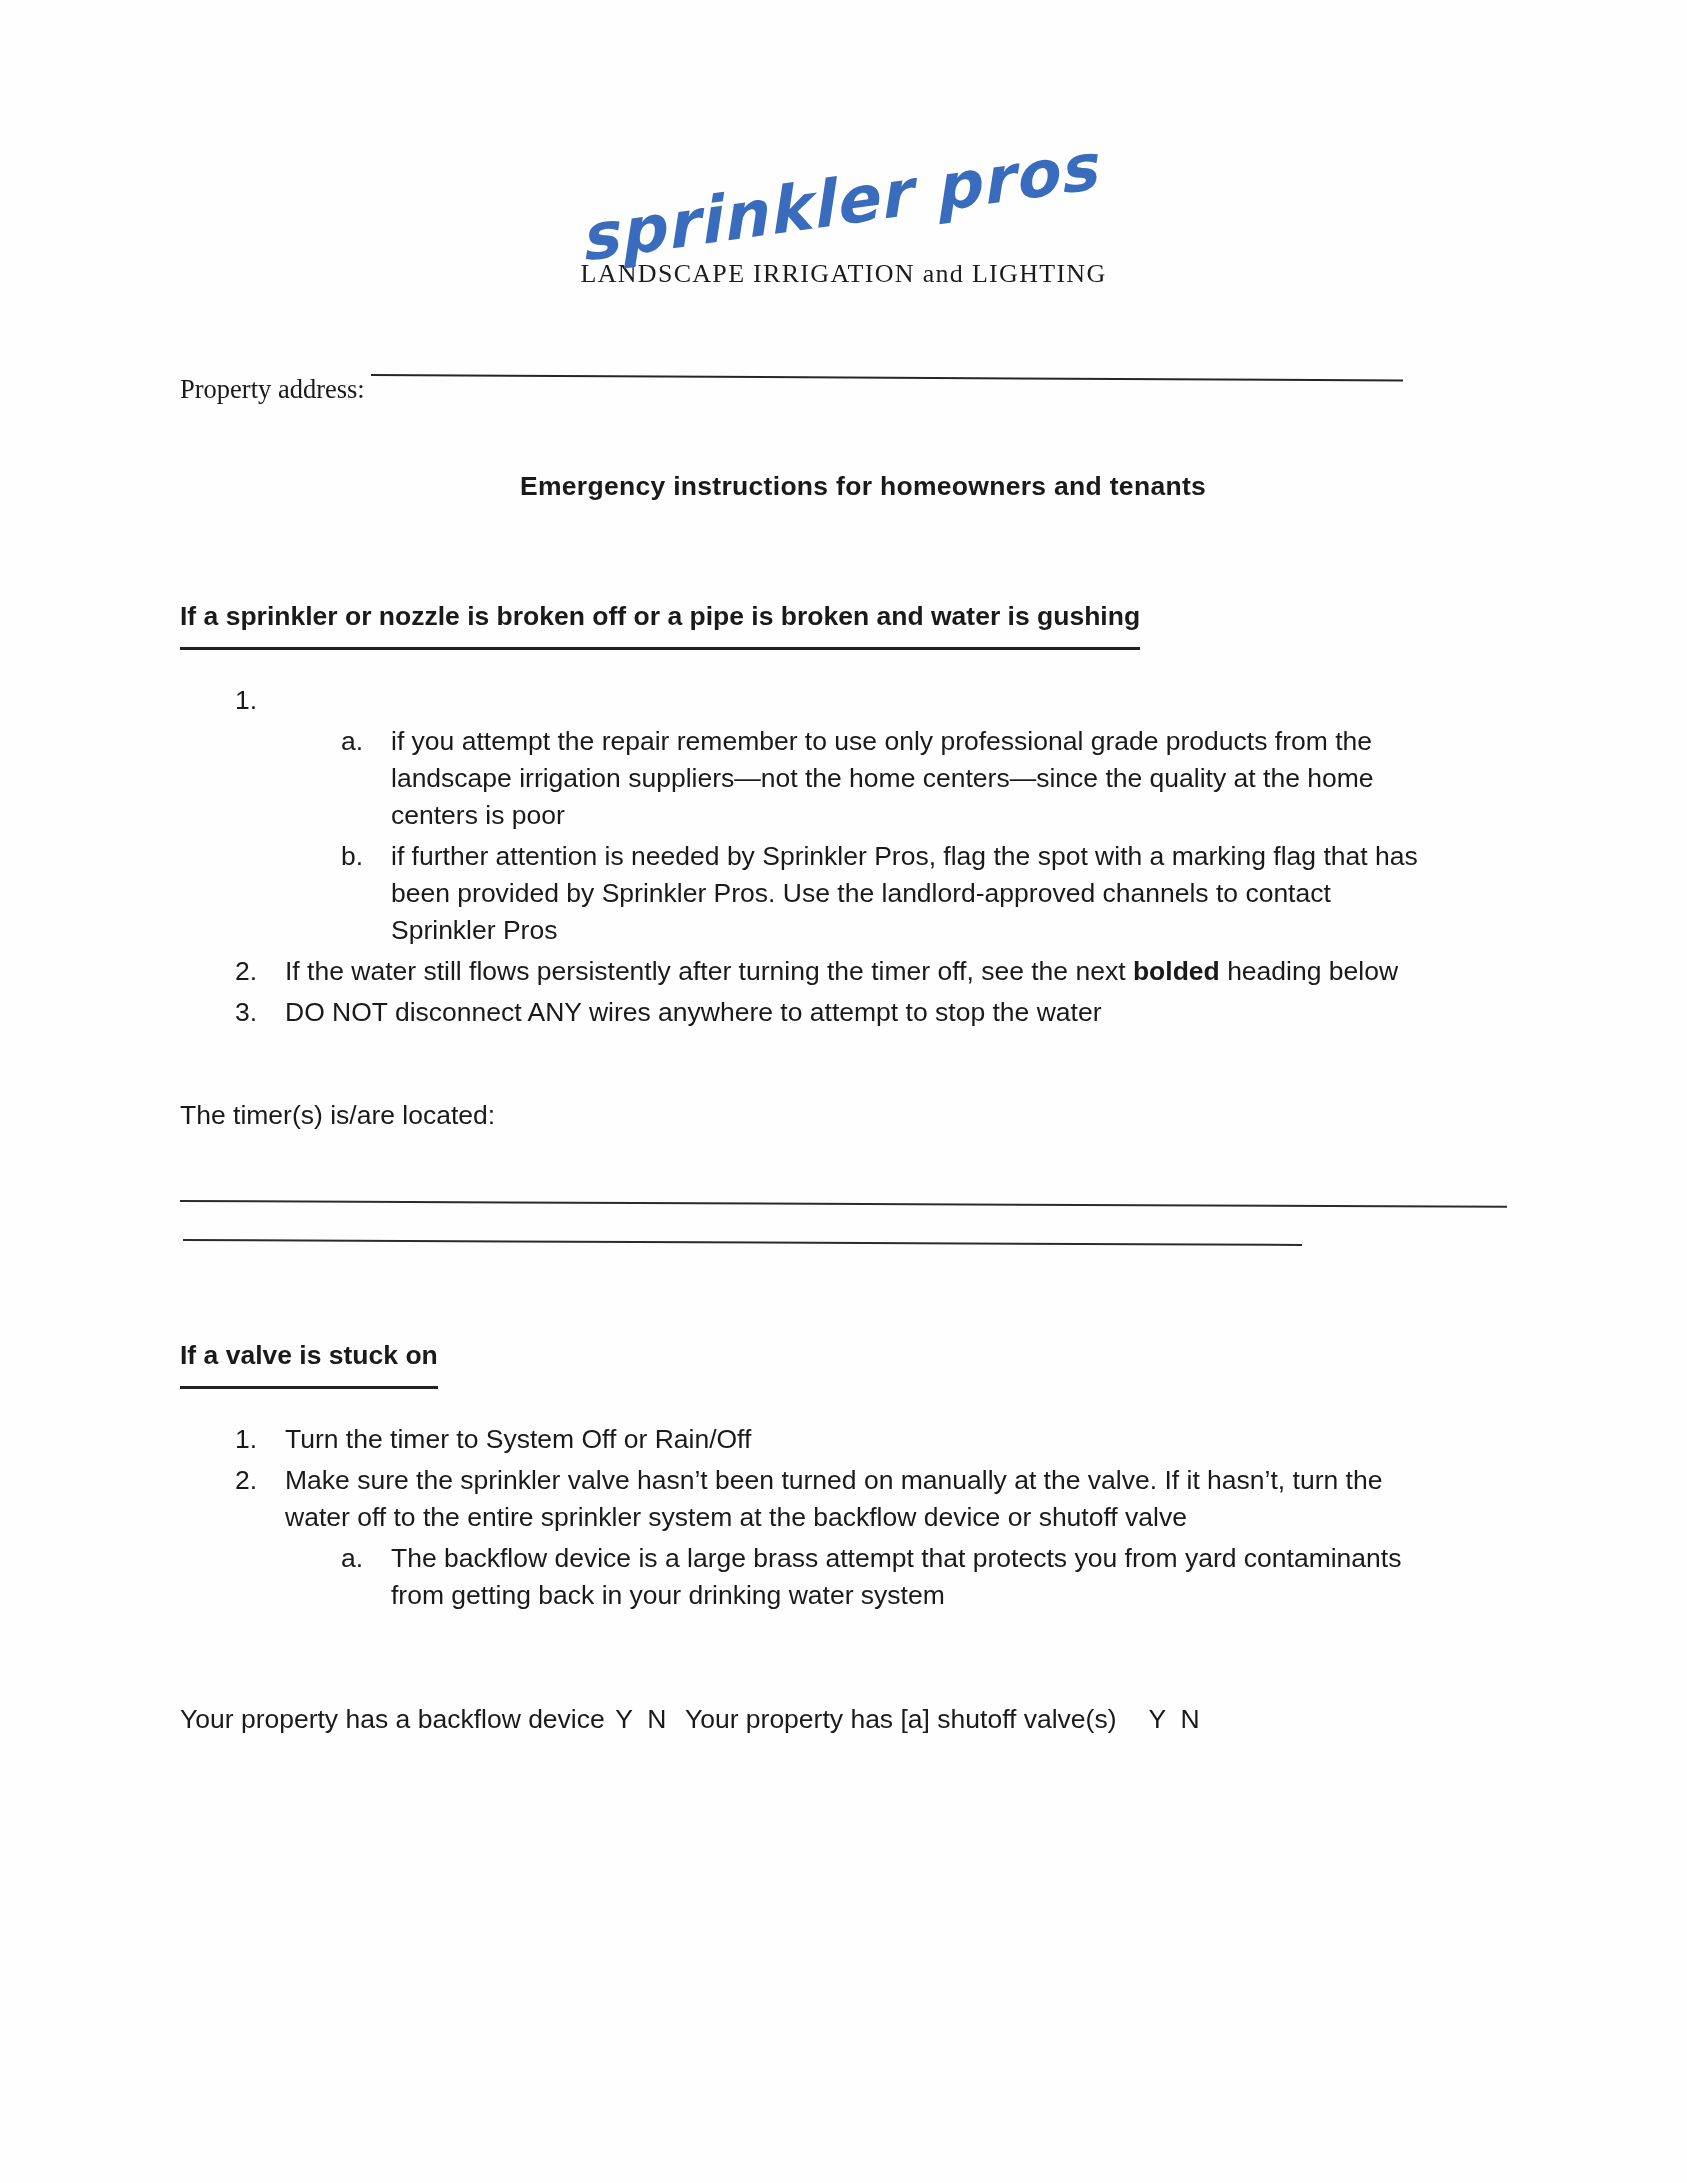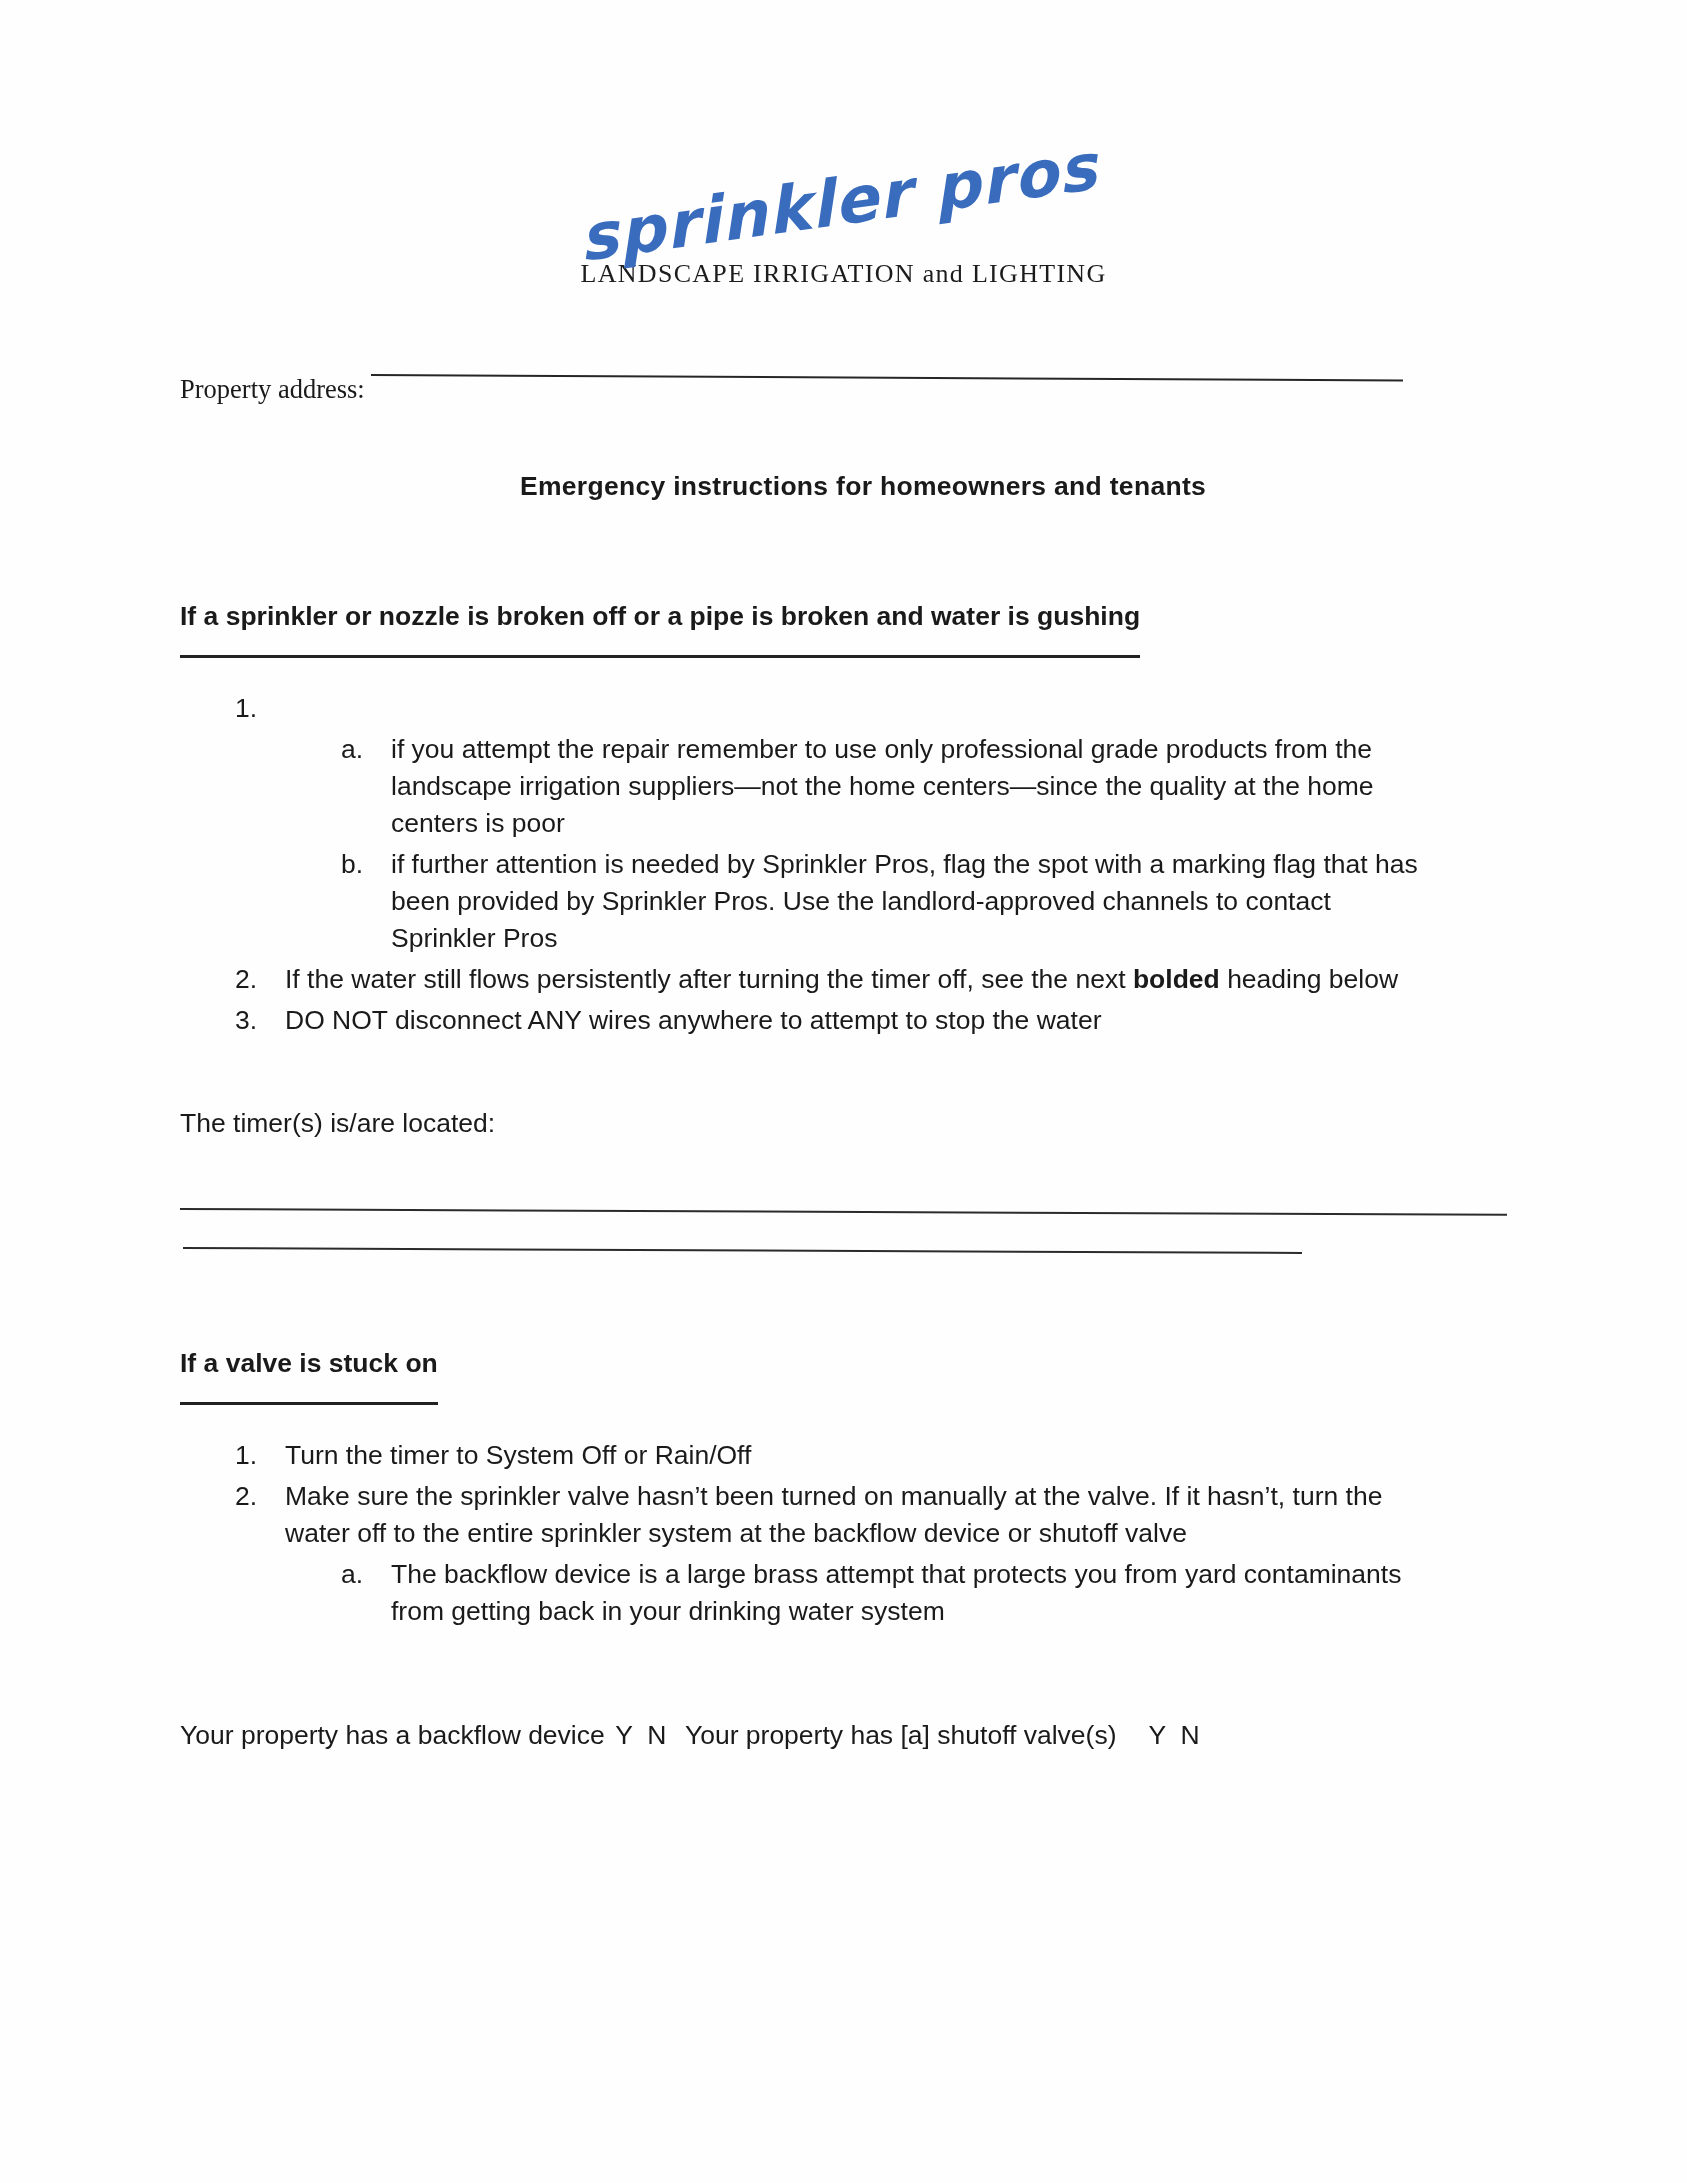--- a/index.html
+++ b/index.html
@@ -54,21 +54,21 @@
   
   .body-text { font-size:26.5px; line-height:37px; }
   .intro { margin:99px 245px 0 180px; }
   .sec-heading {
     margin:99px 0 0 180px;
     font-size:26.5px; font-weight:bold;
   }
   .sec-heading .u {
     display:inline-block;
     border-bottom:3.3px solid #222;
-    padding-bottom:23px;
+    padding-bottom:15px;
   }
   .list { margin-top:32px; }
   .li { display:flex; margin-right:245px; margin-top:4px; }
   .l1 { margin-left:235px; }
   .l2 { margin-left:341px; }
   .marker { width:50px; flex-shrink:0; }
   .bold { font-weight:bold; }
   
   .timer-label { margin:66px 245px 0 180px; }
   .fill-line {

